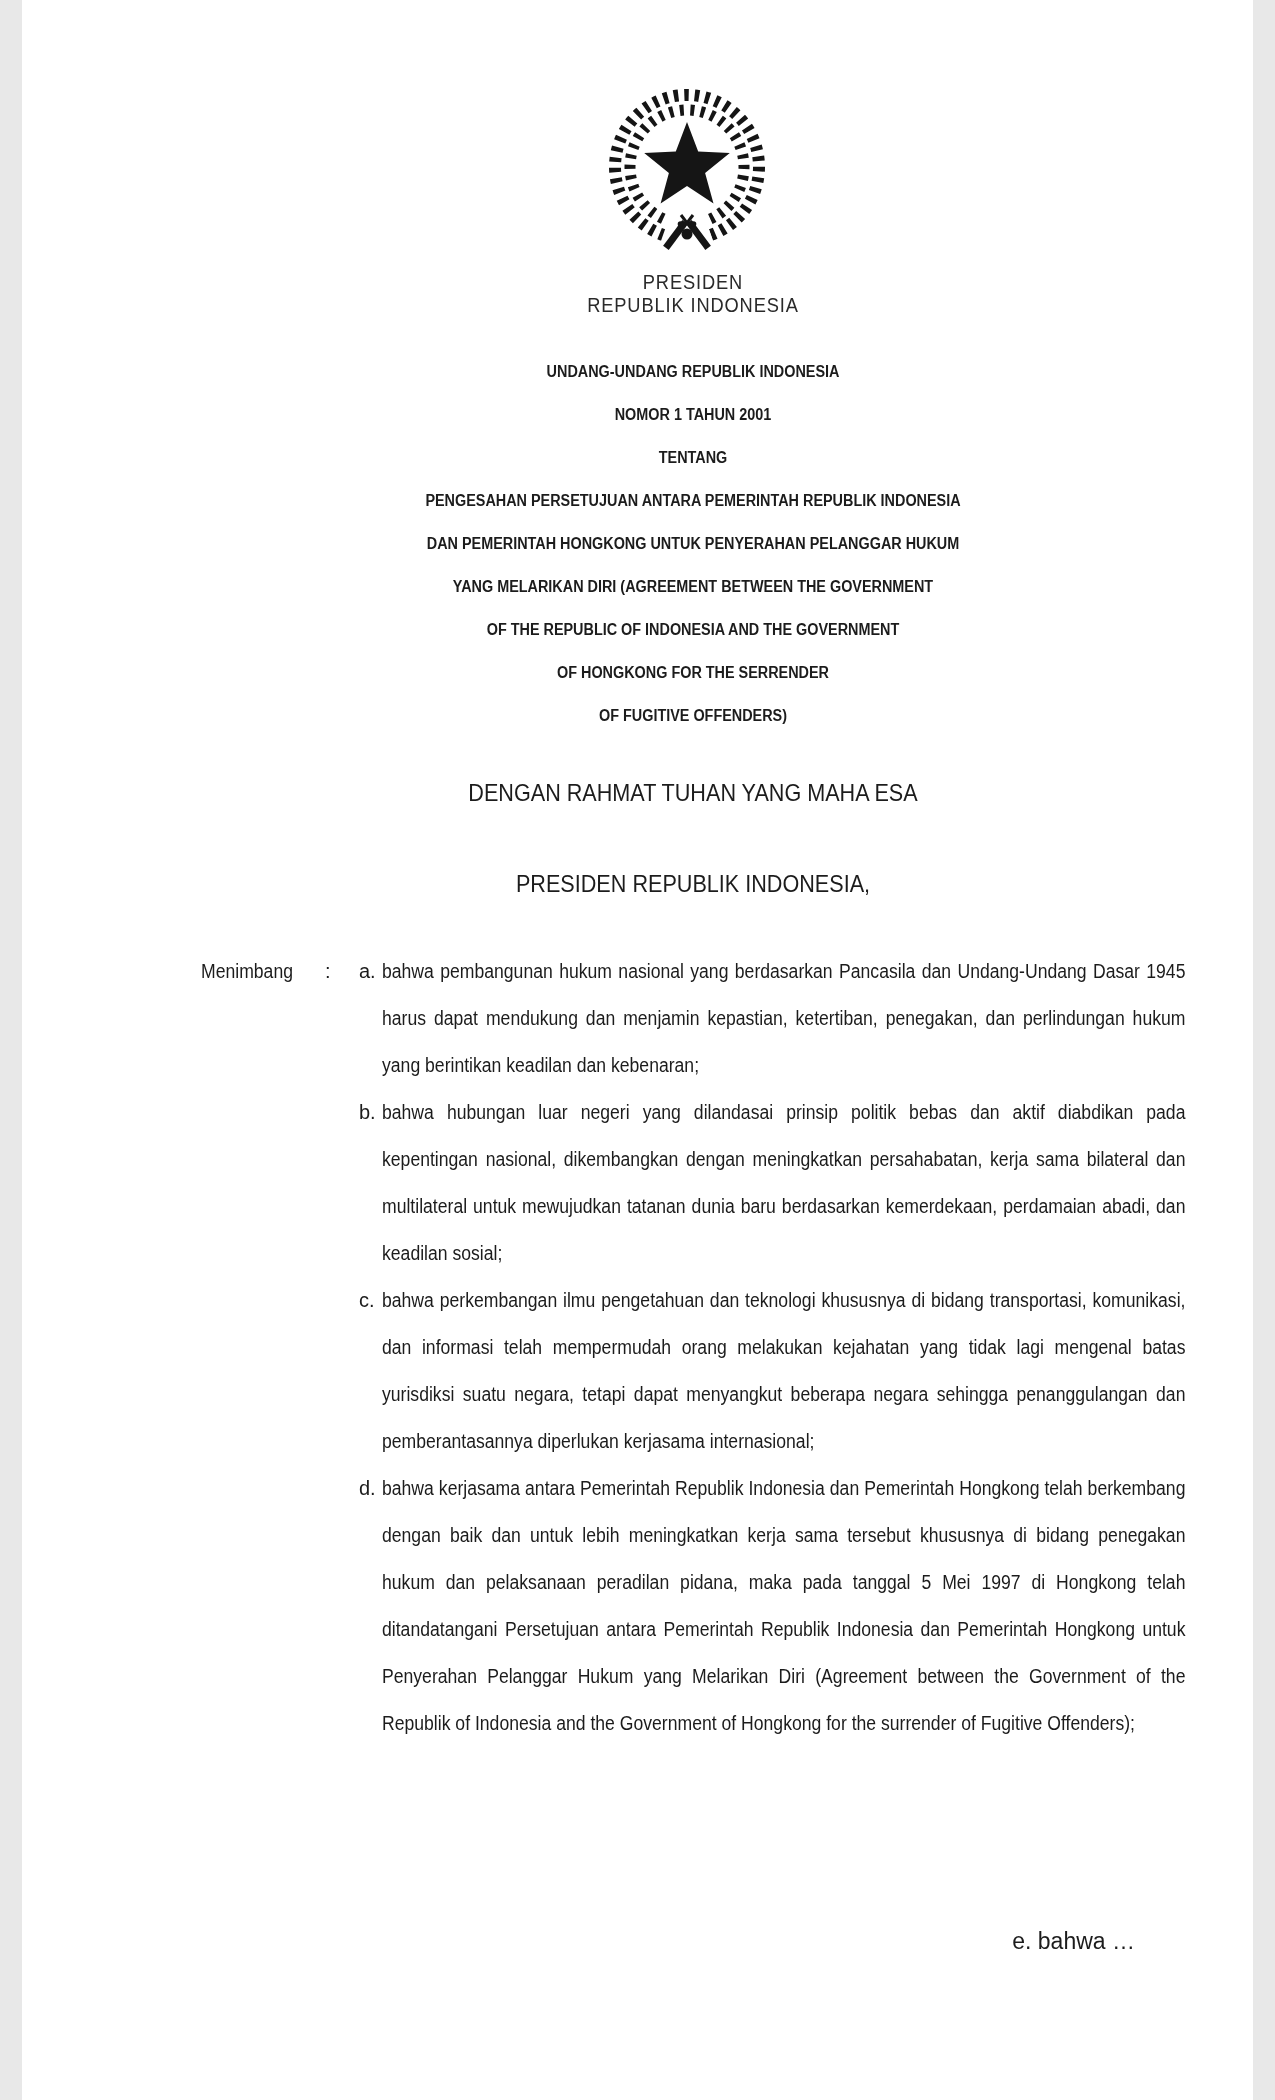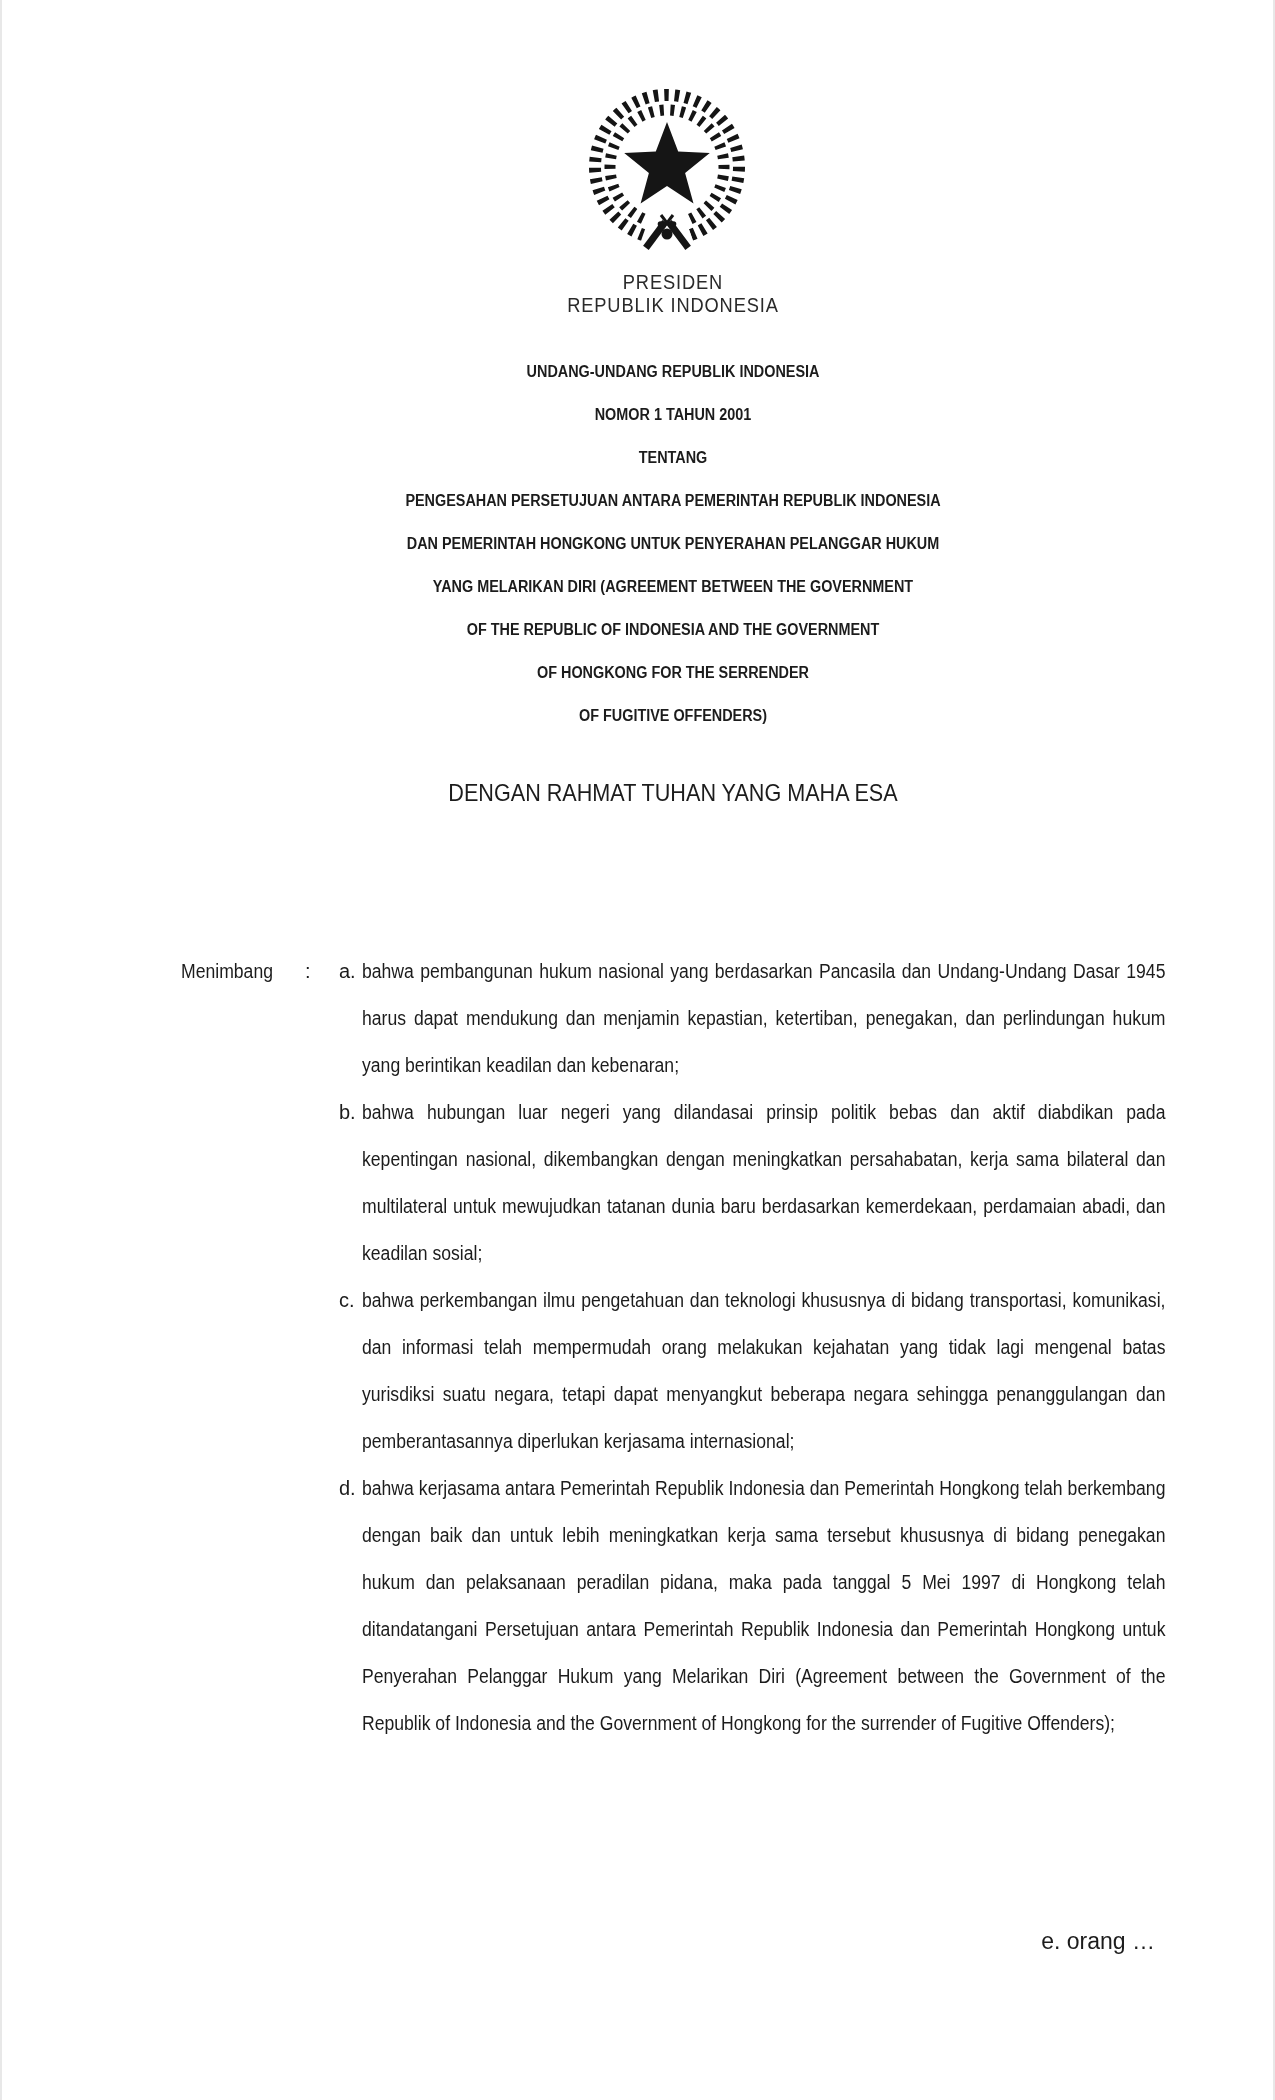--- a/index.html
+++ b/index.html
@@ -4,21 +4,20 @@
 <style>
   html,body { margin:0; padding:0; background:#e8e8e8; }
   .page {
     position:relative;
     width:1231px; height:2100px;
     margin:0 auto;
     background:#ffffff;
     overflow:hidden;
     font-family:"Liberation Sans", sans-serif;
     color:#1c1c1c;
-    padding-left:40px;
   }
   
   .center-col { position:absolute; left:96px; width:1150px; text-align:center; }
 
   .letterhead { top:270px; font-size:21px; line-height:23px; letter-spacing:1px; color:#2a2a2a; }
   .letterhead .squeeze { transform:scaleX(0.87); transform-origin:50% 0; }
 
   .title-block { top:350px; font-size:16px; font-weight:bold; line-height:43px; }
   .title-block .squeeze, .one-line .squeeze { transform:scaleX(0.9); transform-origin:50% 0; }
 
@@ -85,20 +84,23 @@
     <div class="squeeze">DAN PEMERINTAH HONGKONG UNTUK PENYERAHAN PELANGGAR HUKUM</div>
     <div class="squeeze">YANG MELARIKAN DIRI (AGREEMENT BETWEEN THE GOVERNMENT</div>
     <div class="squeeze">OF THE REPUBLIC OF INDONESIA AND THE GOVERNMENT</div>
     <div class="squeeze">OF HONGKONG FOR THE SERRENDER</div>
     <div class="squeeze">OF FUGITIVE OFFENDERS)</div>
   </div>
 
   <div class="center-col one-line invocation">
     <div class="squeeze">DENGAN RAHMAT TUHAN YANG MAHA ESA</div>
   </div>
+  <div class="center-col one-line salutation">
+    <div class="squeeze">PRESIDEN REPUBLIK INDONESIA,</div>
+  </div>
 
   <div class="consider">
     <div class="consider-label">Menimbang</div>
     <div class="consider-colon">:</div>
     <div class="items">
 
       <div class="item">
         <span class="item-letter">a.</span>
         <div class="item-text-inner">bahwa pembangunan hukum nasional yang berdasarkan Pancasila dan Undang-Undang Dasar 1945 harus dapat mendukung dan menjamin kepastian, ketertiban, penegakan, dan perlindungan hukum yang berintikan keadilan dan kebenaran;</div>
       </div>
@@ -114,15 +116,15 @@
       </div>
 
       <div class="item">
         <span class="item-letter">d.</span>
         <div class="item-text-inner">bahwa kerjasama antara Pemerintah Republik Indonesia dan Pemerintah Hongkong telah berkembang dengan baik dan untuk lebih meningkatkan kerja sama tersebut khususnya di bidang penegakan hukum dan pelaksanaan peradilan pidana, maka pada tanggal 5 Mei 1997 di Hongkong telah ditandatangani Persetujuan antara Pemerintah Republik Indonesia dan Pemerintah Hongkong untuk Penyerahan Pelanggar Hukum yang Melarikan Diri (Agreement between the Government of the Republik of Indonesia and the Government of Hongkong for the surrender of Fugitive Offenders);</div>
       </div>
 
     </div>
   </div>
 
-  <div class="catchword">e. orang …</div>
+  <div class="catchword">e. bahwa …</div>
 
 </div>
 
 </body></html>

